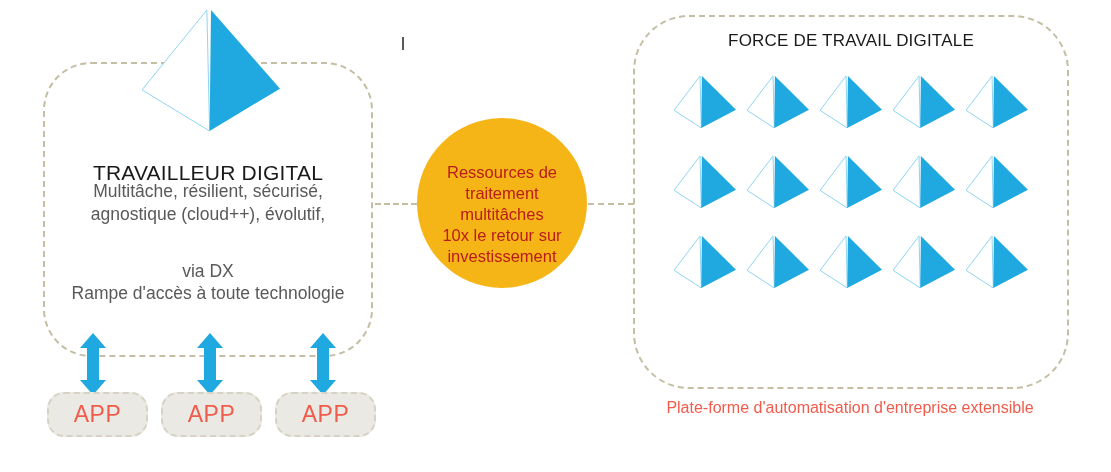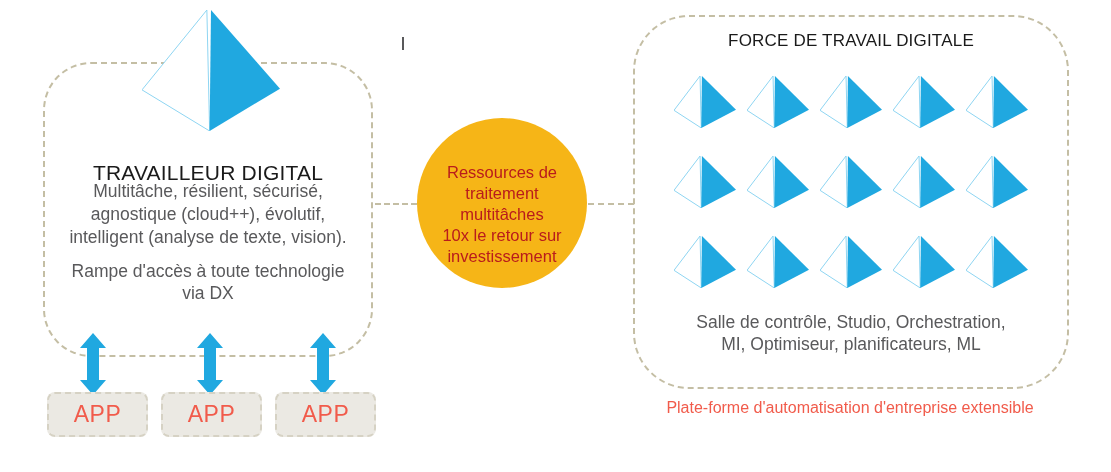--- a/index.html
+++ b/index.html
@@ -24,21 +24,21 @@
     font-size:17.5px; line-height:23px; color:var(--gray); }
   .dw-ramp{ position:absolute; left:25px; top:260px; width:366px; text-align:center;
     font-size:17.5px; line-height:22px; color:var(--gray); }
   .dw-highlight{ position:absolute; left:25px; top:301px; width:366px; text-align:center;
     font-size:24px; color:var(--red); }
   .line{ display:block; }
   .arrow{ position:absolute; top:333px; width:26px; height:62px; }
   .arrow.a1{ left:80px; } .arrow.a2{ left:197px; } .arrow.a3{ left:310px; }
   .app{
     position:absolute; top:392px; width:101px; height:45px; box-sizing:border-box;
-    background:var(--app-fill); border:2px dashed var(--app-border); border-radius:8px;
+    background:var(--app-fill); border:2px dashed var(--app-border); border-radius:17px;
     display:flex; align-items:center; justify-content:center;
     font-size:23px; letter-spacing:.5px; color:var(--red);
   }
   .app.b1{ left:47px; } .app.b2{ left:161px; } .app.b3{ left:275px; }
   
   .connector{ position:absolute; top:203px; height:0; border-top:2px dashed var(--dash); }
   .connector.cl{ left:375px; width:42px; }
   .connector.cr{ left:588px; width:46px; }
   .roi-circle{
     position:absolute; left:417px; top:118px; width:170px; height:170px; border-radius:50%;
@@ -75,26 +75,25 @@
       <svg viewBox="0 0 100 100" preserveAspectRatio="none">
   <polygon points="47,0 0,66 49,100" fill="#ffffff" stroke="#8ED5F2" stroke-width="1" vector-effect="non-scaling-stroke"></polygon>
   <polygon points="50,0 49,100 100,65" fill="#20A8E0"></polygon>
       </svg>
     </div>
   <div class="dw-title">TRAVAILLEUR DIGITAL</div>
 
   <div class="dw-desc">
     <span class="line">Multitâche, résilient, sécurisé,</span>
     <span class="line">agnostique (cloud++), évolutif,</span>
-    <span class="line">intelligent (analyse de texte, vision).</span>
   </div>
 
   <div class="dw-ramp">
+    <span class="line">via DX</span>
     <span class="line">Rampe d'accès à toute technologie</span>
-    <span class="line">via DX</span>
   </div>
 
 
   <div class="arrow a1">
       <svg viewBox="0 0 26 62" preserveAspectRatio="none">
     <path d="M13 0 L26 15 L19 15 L19 47 L26 47 L13 62 L0 47 L7 47 L7 15 L0 15 Z" fill="#20A8E0"></path>
       </svg>
     </div>
   <div class="arrow a2">
       <svg viewBox="0 0 26 62" preserveAspectRatio="none">
@@ -217,20 +216,16 @@
         </svg>
       </span>
       <span>
         <svg viewBox="0 0 100 100" preserveAspectRatio="none">
   <polygon points="42,0 0,66 44,100" fill="#ffffff" stroke="#8ED5F2" stroke-width="1" vector-effect="non-scaling-stroke"></polygon>
   <polygon points="45,0 44,100 100,65" fill="#20A8E0"></polygon>
         </svg>
       </span>
     </div>
 
-  <div class="wf-components">
-    <span class="line">Salle de contrôle, Studio, Orchestration,</span>
-    <span class="line">MI, Optimiseur, planificateurs, ML</span>
-  </div>
 
   <div class="caption">Plate-forme d'automatisation d'entreprise extensible</div>
 
 </div>
 
 </body></html>

